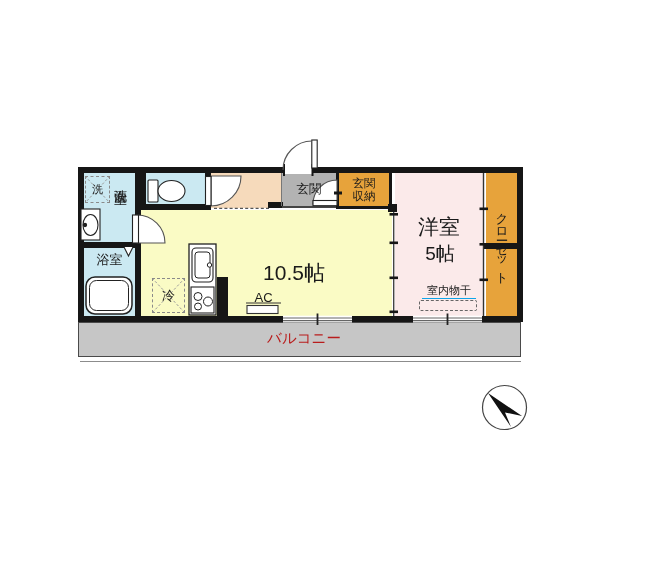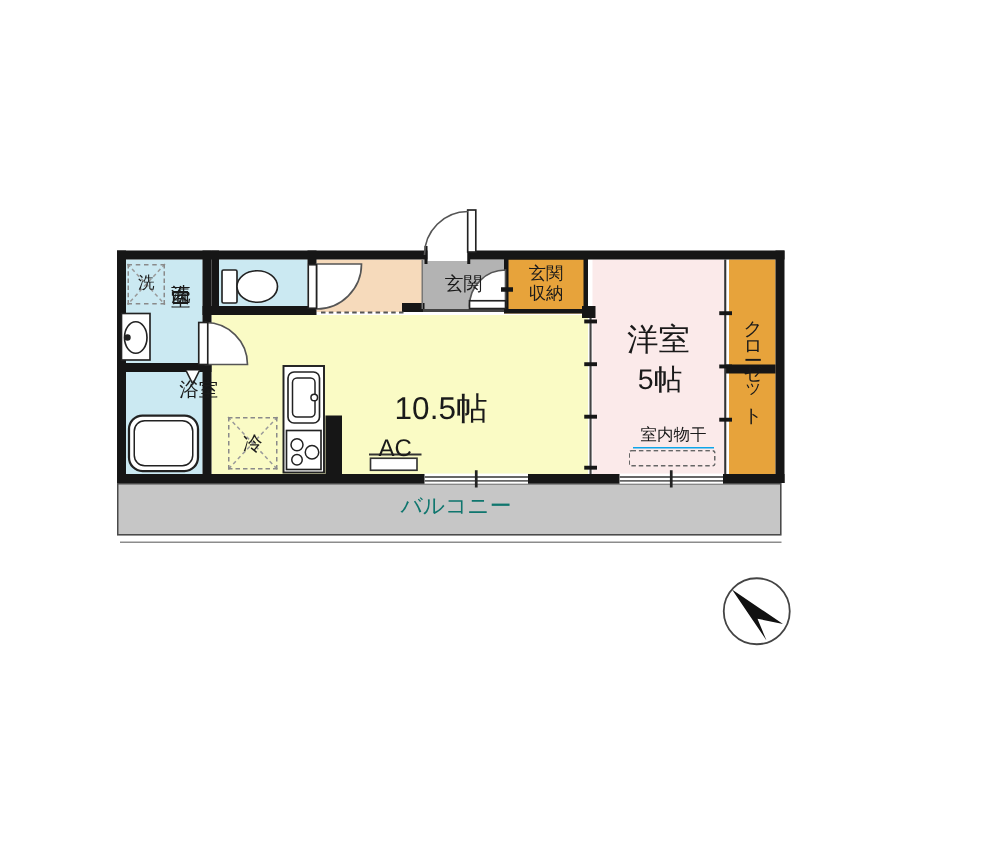--- a/index.html
+++ b/index.html
@@ -163,26 +163,26 @@
       <path d="M 488 393 L 522 416 L 505 412.5 L 511 427 Z" fill="#111"></path>
     </g>
   </svg>
 
   <div class="dashedbox" style="left:85px;top:176px;width:25px;height:27px;"></div>
   <div class="dashedbox" style="left:152px;top:278px;width:33px;height:35px;"></div>
   <div class="dashedbox" style="left:419px;top:300px;width:58px;height:11px;border-radius:2px;border-color:#666;"></div>
 
   <div class="lbl" style="left:85px;top:176px;width:25px;height:27px;line-height:27px;font-size:11px;">洗</div>
   <div class="vlbl" style="left:111px;top:179px;width:18px;height:64px;font-size:13px;letter-spacing:1px;">洗面室</div>
-  <div class="lbl" style="left:84px;top:253px;width:51px;font-size:13px;margin-left:23px;">浴室</div>
+  <div class="lbl" style="left:84px;top:253px;width:51px;font-size:13px;">浴室</div>
   <div class="lbl" style="left:152px;top:278px;width:33px;height:35px;line-height:35px;font-size:13px;">冷</div>
   <div class="lbl" style="left:282px;top:182px;width:54px;font-size:12.5px;">玄関</div>
   <div class="lbl" style="left:340px;top:177px;width:48px;font-size:11.5px;">玄関</div>
   <div class="lbl" style="left:340px;top:190px;width:48px;font-size:11.5px;">収納</div>
   <div class="lbl" style="left:234px;top:261px;width:120px;font-size:21px;font-weight:500;">10.5帖</div>
   <div class="lbl" style="left:395px;top:215px;width:88px;font-size:21px;font-weight:500;">洋室</div>
   <div class="lbl" style="left:396px;top:243px;width:88px;font-size:19px;font-weight:500;">5帖</div>
   <div class="vlbl" style="left:493px;top:204px;width:17px;height:84px;font-size:12.5px;letter-spacing:0.5px;">クローゼット</div>
   <div class="lbl" style="left:422px;top:284px;width:54px;font-size:11px;border-bottom:1px solid #0ea5e9;padding-bottom:1px;">室内物干</div>
-  <div class="lbl" style="left:246px;top:291px;width:35px;font-size:16px;">AC</div>
-  <div class="lbl" style="left:200px;top:330px;width:208px;font-size:14.5px;color:#0f766e;">バルコニー</div>
+  <div class="lbl" style="left:246px;top:291px;width:35px;font-size:13px;">AC</div>
+  <div class="lbl" style="left:200px;top:330px;width:208px;font-size:14.5px;color:#b91c1c;">バルコニー</div>
 
 </div>
 
 </body></html>

